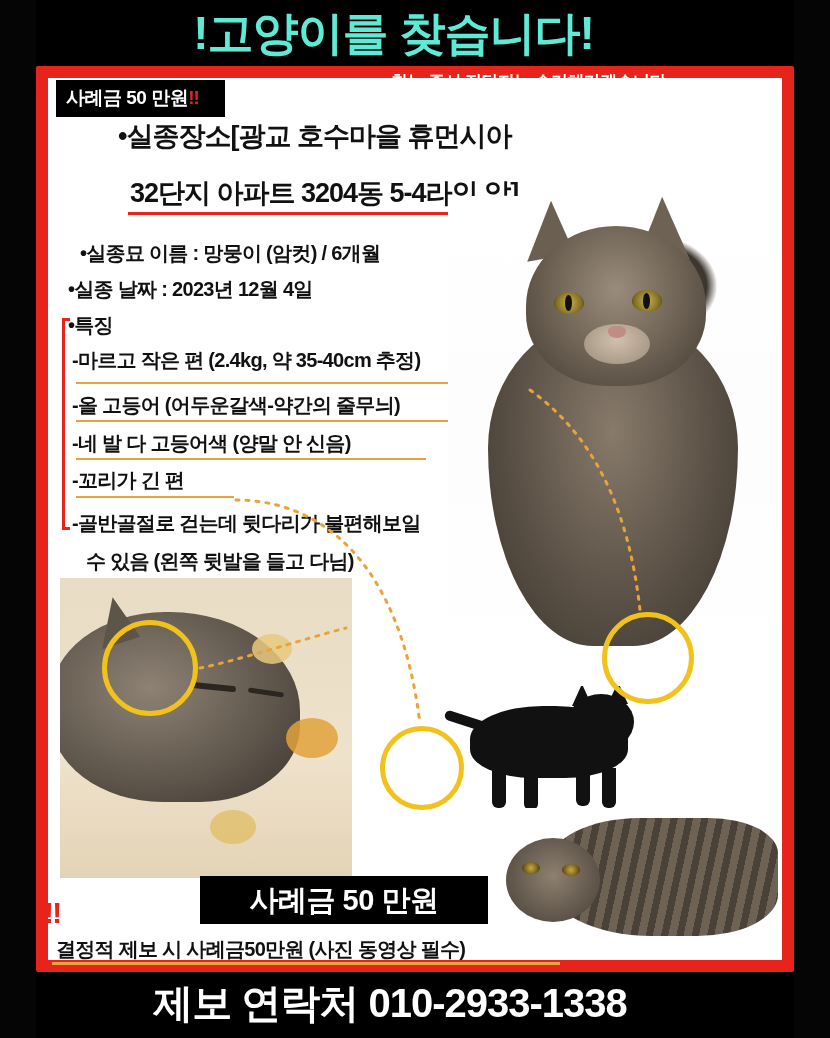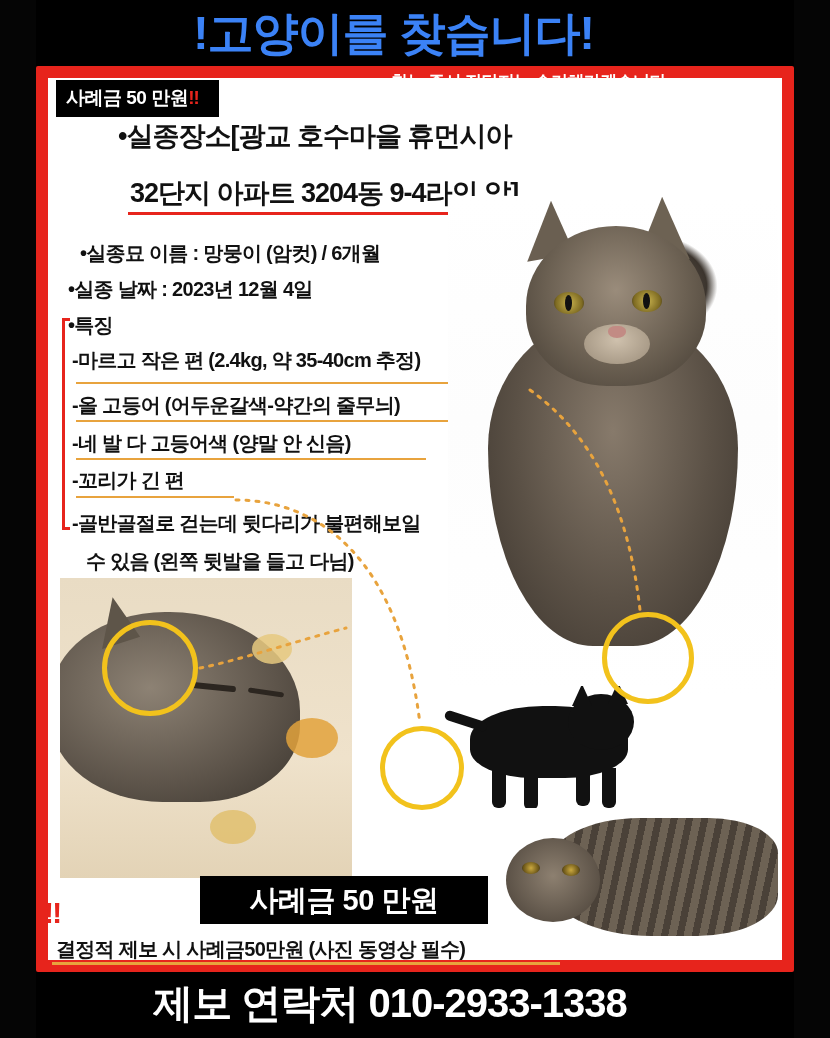--- a/index.html
+++ b/index.html
@@ -27,21 +27,21 @@
     left: 48px; top: 78px;
     width: 734px; height: 882px;
     background: #ffffff;
   }
   
   .title {
     position: absolute;
     left: 0; top: 4px;
     width: 787px;
     text-align: center;
-    color: #3b82f6;
+    color: #5eead4;
     font-size: 46px;
     font-weight: bold;
     letter-spacing: -1px;
     line-height: 58px;
     text-shadow: 0 0 2px #000;
   }
   .subtitle {
     position: absolute;
     left: 386px; top: 70px;
     width: 420px;
@@ -52,21 +52,21 @@
     letter-spacing: -0.6px;
   }
   
   .reward-tag {
     position: absolute;
     left: 56px; top: 80px;
     background: #000;
     color: #fff;
     font-size: 19px;
     font-weight: bold;
-    padding: 5px 20px 6px 10px;
+    padding: 5px 26px 6px 10px;
     letter-spacing: -0.5px;
     white-space: nowrap;
   }
   .reward-tag .bangs { color: #e7241c; }
   
   .loc-line1 {
     position: absolute;
     left: 118px; top: 118px;
     font-size: 27px;
     font-weight: bold;
@@ -300,21 +300,21 @@
   <div class="title">!고양이를 찾습니다!</div>
   <div class="subtitle">-찾는 즉시 전단지는 수거해가겠습니다.</div>
 
   <div class="reward-tag">
     <span>사례금 50 만원</span><span class="bangs">‼</span>
   </div>
 
   <div class="loc-line1">
     <span>•실종장소</span><span>[광교 호수마을 휴먼시아</span>
   </div>
-  <div class="loc-line2">32단지 아파트 3204동 9-4라인 앞]</div>
+  <div class="loc-line2">32단지 아파트 3204동 5-4라인 앞]</div>
   <div class="loc-underline"></div>
 
   <div class="feature-bracket"></div>
 
   <div class="info i1">•실종묘 이름 : 망뭉이 (암컷) / 6개월</div>
   <div class="info i2">•실종 날짜 : 2023년 12월 4일</div>
   <div class="info i3">•특징</div>
   <div class="info i4">-마르고 작은 편 (2.4kg, 약 35-40cm 추정)</div>
   <div class="info i5">-올 고등어 (어두운갈색-약간의 줄무늬)</div>
   <div class="info i6">-네 발 다 고등어색 (양말 안 신음)</div>

